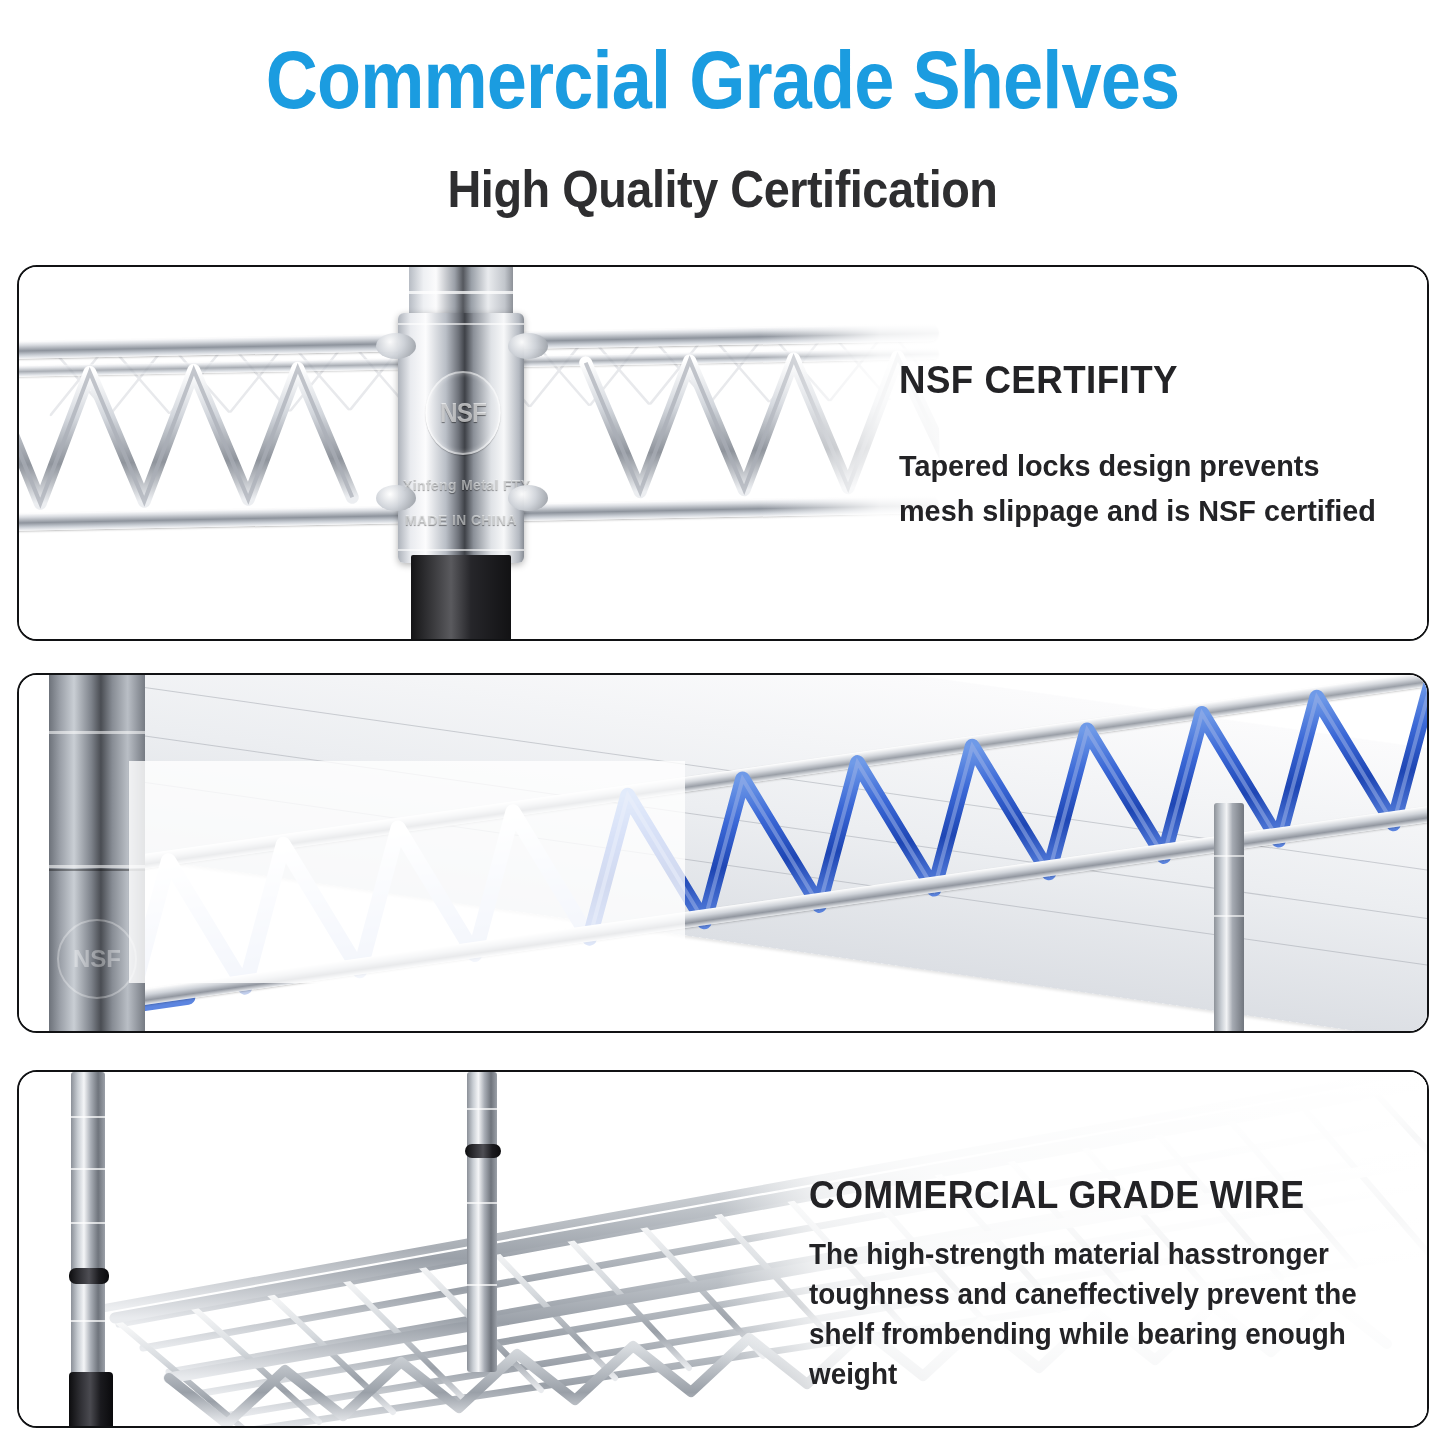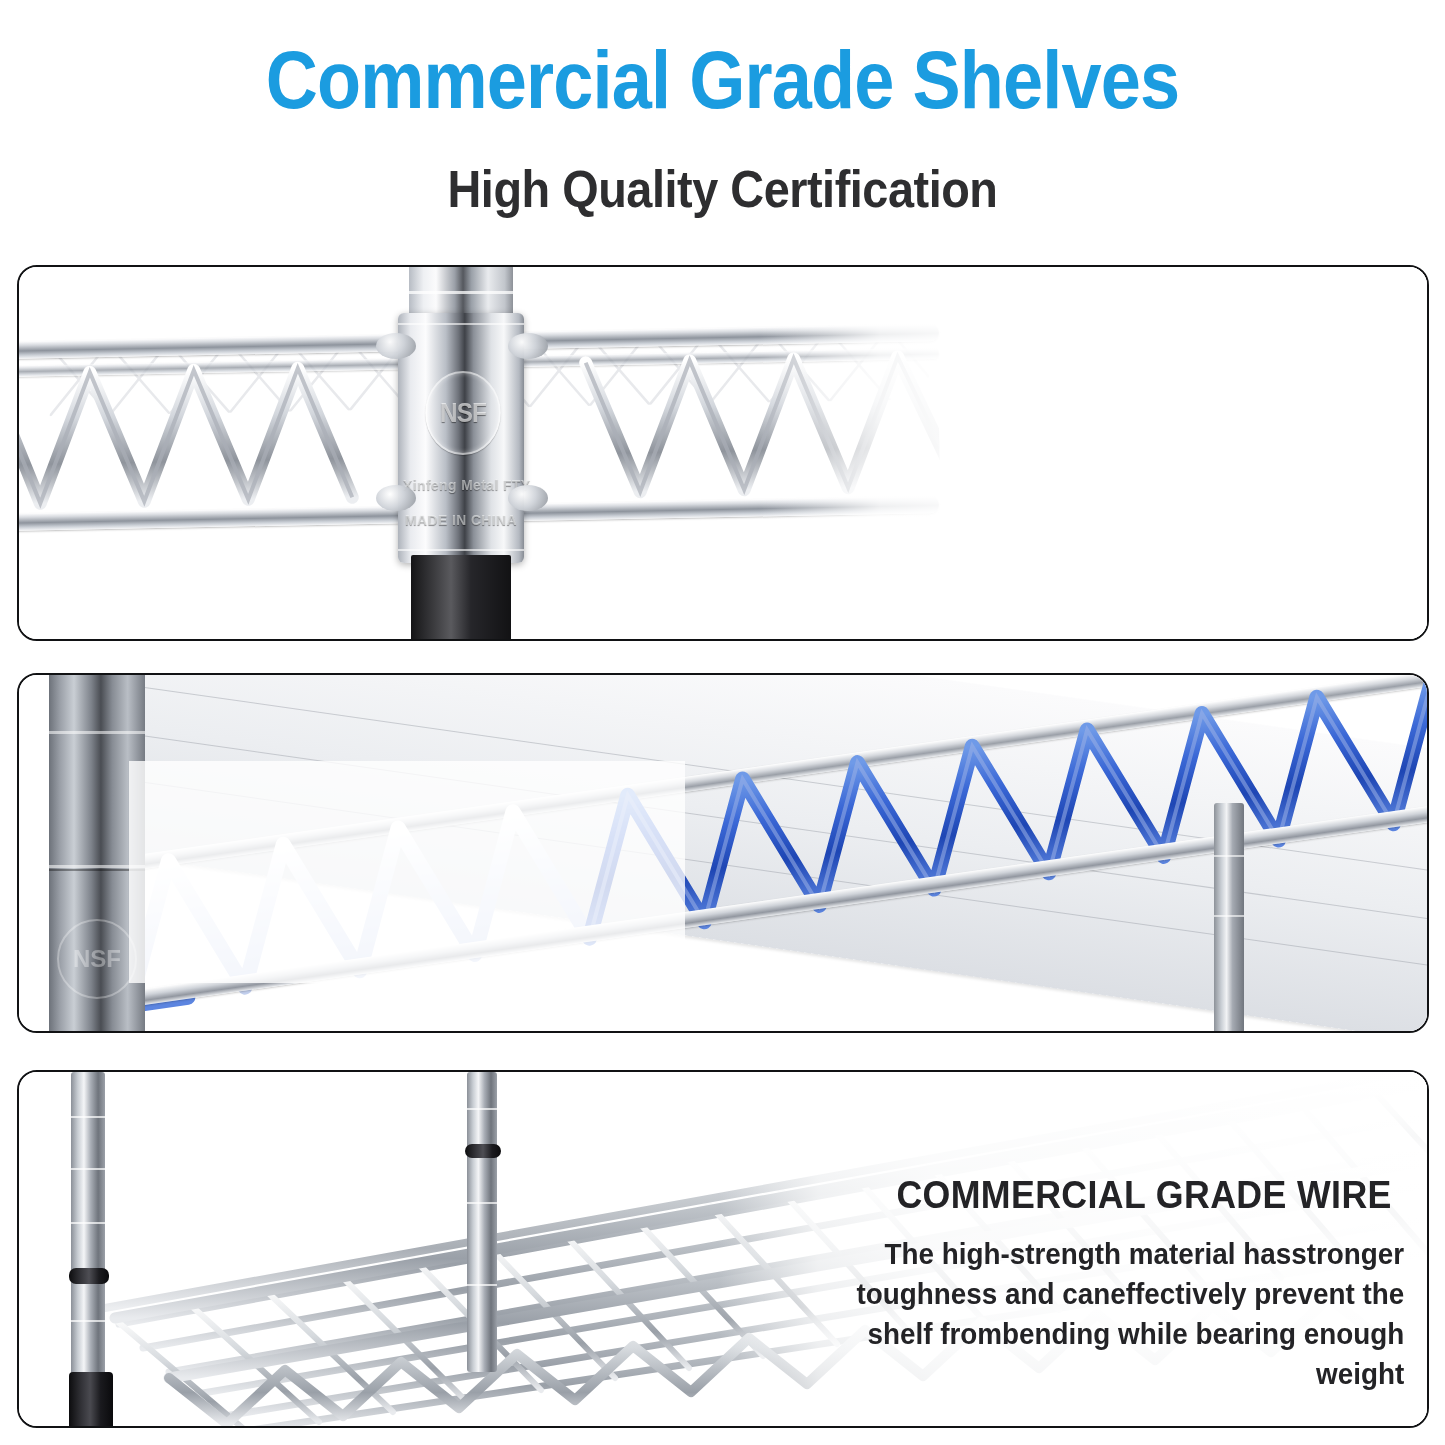--- a/index.html
+++ b/index.html
@@ -232,21 +232,21 @@
   .p1-text .txt-body{font-size:30px;line-height:45px;margin-top:40px;}
 
   .p2-textbox{
     position:absolute;left:110px;top:86px;width:556px;height:222px;
     background:rgba(255,255,255,.80);
   }
   .p2-text{position:absolute;left:128px;top:104px;width:540px;}
   .p2-text .txt-head{font-size:40px;line-height:48px;letter-spacing:.6px;}
   .p2-text .txt-body{font-size:29px;line-height:44px;margin-top:42px;}
 
-  .p3-text{position:absolute;left:790px;top:100px;width:620px;text-align:right;}
+  .p3-text{position:absolute;left:790px;top:100px;width:620px;}
   .p3-text .txt-head{font-size:38px;line-height:46px;letter-spacing:.4px;}
   .p3-text .txt-body{font-size:29px;line-height:40px;margin-top:16px;}
 </style>
 </head>
 <body>
 
 <div class="page">
 
   <div class="header">
     <div class="main-title">Commercial Grade Shelves</div>
@@ -304,20 +304,24 @@
         <div class="weld w1"></div>
           <div class="weld w2"></div>
         <div class="weld w3"></div>
           <div class="weld w4"></div>
         <div class="post-black"></div>
       </div>
 
       <div class="p1-fade"></div>
     </div>
 
+    <div class="p1-text">
+      <div class="txt-head">NSF CERTIFITY</div>
+      <div class="txt-body">Tapered locks design prevents mesh slippage and is NSF certified</div>
+    </div>
   </div>
 
   <div class="panel" id="panel-2">
     <div class="scene">
       <div class="p2-bg"></div>
 
       <div class="shelf-top">
         <div class="ln"></div>
           <div class="ln"></div>
           <div class="ln"></div>

